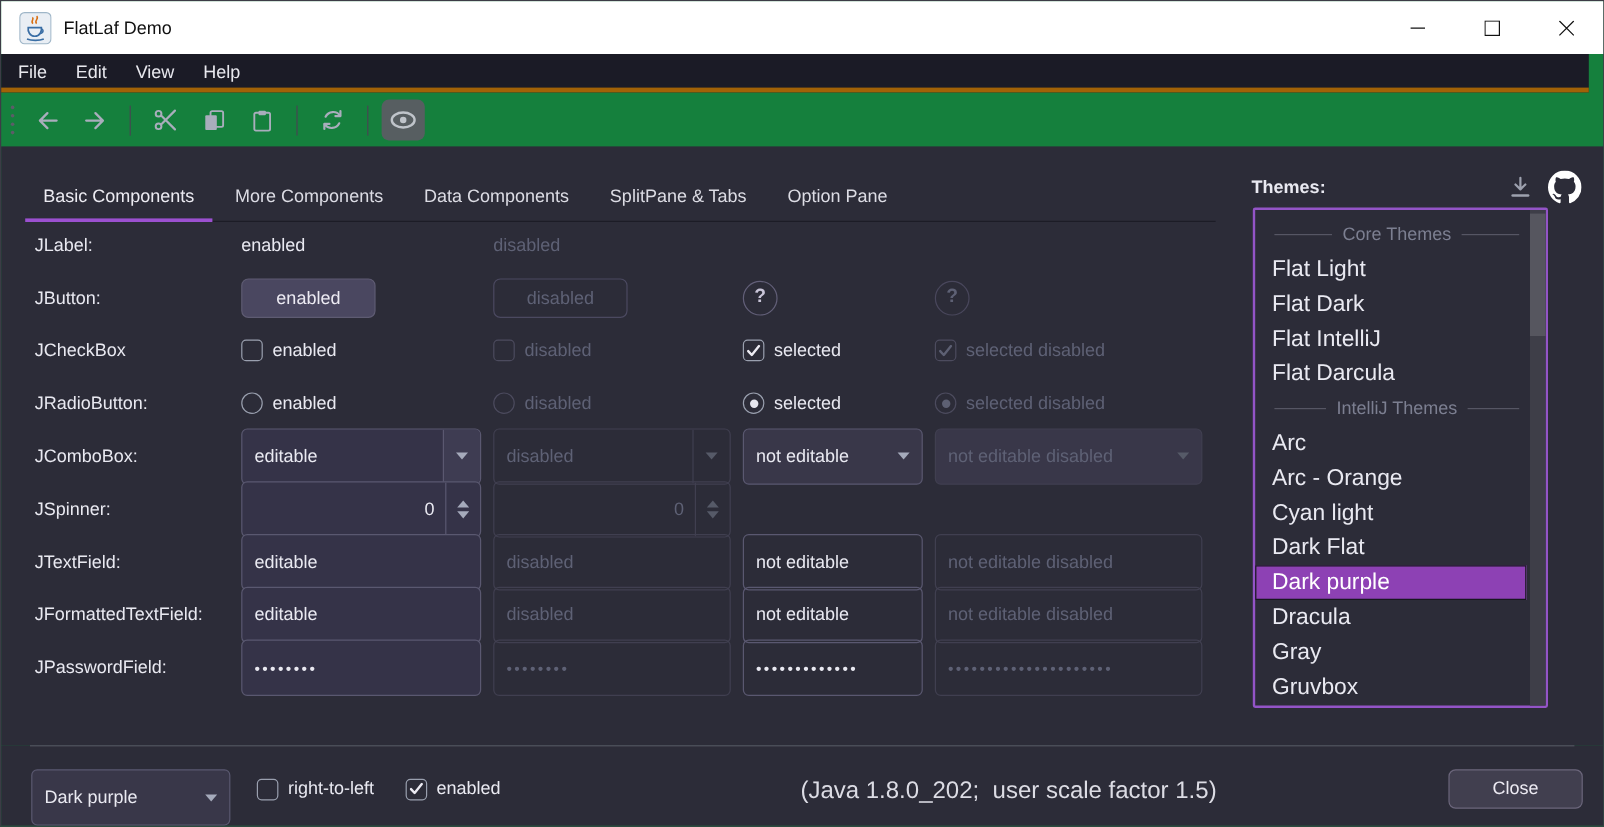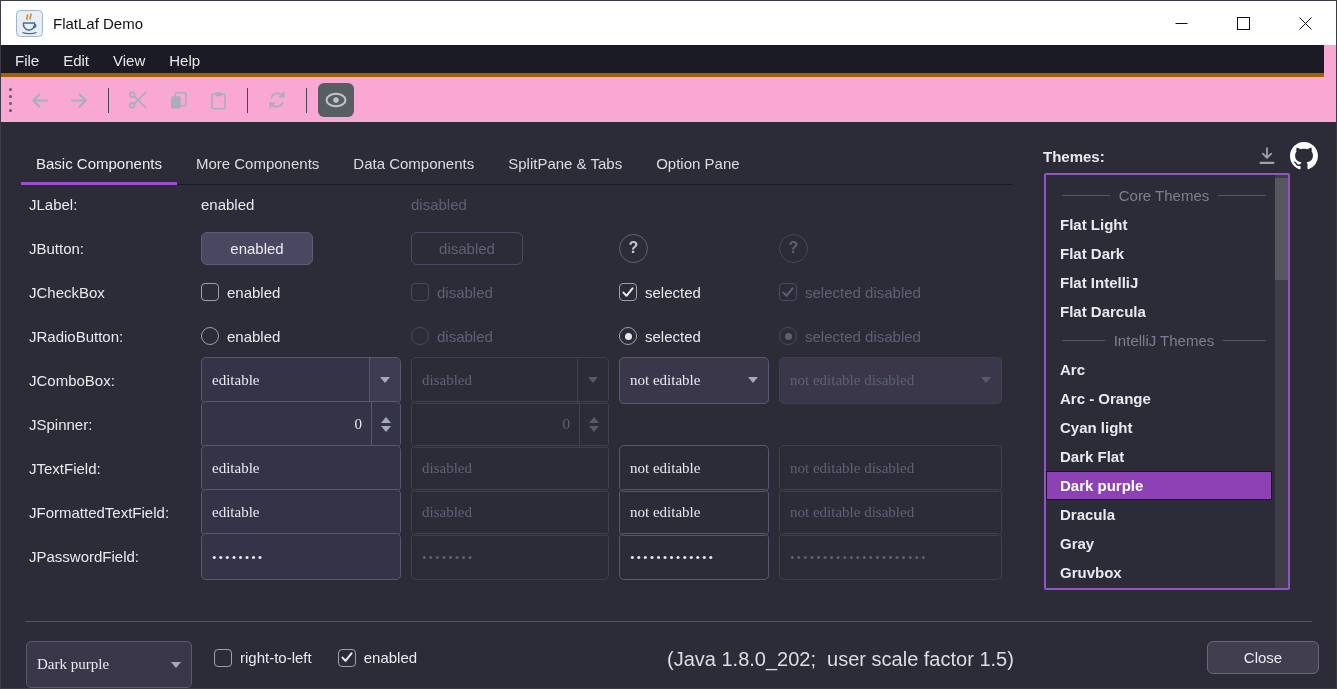--- a/index.html
+++ b/index.html
@@ -1,18 +1,18 @@
 <!DOCTYPE html>
 <html><head>
 <meta charset="utf-8">
 <style>
   * { box-sizing: border-box; margin: 0; padding: 0; }
   html,body { width:1337px; height:689px; overflow:hidden; background:#2c2c38;
               font-family:"Liberation Sans", sans-serif; }
-  .app { position:relative; width:1337px; height:689px; background:#f9a8d4;
+  .app { position:relative; width:1337px; height:689px; background:#15803d;
          box-shadow: inset 0 0 0 1px #3c3c46; padding-left: 18px; }
 
   
   .titlebar { position:absolute; left:1px; top:1px; right:1px; height:44px;
               background:#ffffff; display:flex; align-items:center; }
   .java-ic { margin-left:15px; width:27px; height:27px; display:flex; }
   .wtitle { margin-left:10px; font-size:15px; color:#111; }
   .winbtns { position:absolute; right:0; top:0; height:44px; display:flex; }
   .winbtn { width:62px; height:44px; display:flex; align-items:center; justify-content:center; color:#111; }
 
@@ -66,21 +66,21 @@
             margin-right:8px; flex:none; display:flex; align-items:center; justify-content:center;
             color:#eceaf2; }
   .boxctl.radio { border-radius:50%; }
   .boxctl.radio.checked::after { content:""; width:7px; height:7px; border-radius:50%; background:#e6e6ee; }
   .boxctl.disabled { border-color:#4c4b5e; color:#5d6073; }
   .boxctl.radio.disabled.checked::after { background:#5d6073; }
   .ctl-label { font-size:15px; color:#e9e9f1; }
   .ctl-label.dim { color:#5e6175; }
 
   .field { width:100%; height:47px; border:1px solid #5a5870; border-radius:5px;
-           background:#353348; display:flex; align-items:center; overflow:hidden;font-family:Liberation Serif, serif; }
+           background:#353348; display:flex; align-items:center; overflow:hidden; }
   .field.nobg { background:transparent; }
   .field.disabled { background:transparent; border-color:#403f50; }
   .ftext { font-size:15px; color:#e9e9f1; padding-left:10px; flex:1; white-space:nowrap; }
   .disabled .ftext { color:#5e6175; }
   .pwd .ftext { font-size:13px; letter-spacing:2px; padding-top:3px; }
 
   .combo-zone { width:31px; height:100%; flex:none; display:flex; align-items:center; justify-content:center; }
   .combo.editable .combo-zone { border-left:1px solid #5a5870; background:#3e3c52; }
   .combo.editable.disabled .combo-zone { border-left-color:#403f50; background:transparent; }
   .arr-dn { width:0; height:0; border-left:5px solid transparent; border-right:5px solid transparent;
@@ -99,22 +99,22 @@
   
   .themes-label { position:absolute; left:1042px; top:26px; font-size:15px; color:#e9e9f1;font-weight:bold; }
   .icobtn { position:absolute; display:flex; align-items:center; justify-content:center; }
   .dl-btn { left:1252px; top:20px; width:28px; height:28px; color:#9da1ae; }
   .gh-btn { left:1288px; top:19px; width:30px; height:30px; color:#ffffff; }
   .theme-list { position:absolute; left:1043px; top:51px; width:246px; height:417px;
                 border:2px solid #9354c7; border-radius:2px; background:#2c2c38; padding-top:6px; }
   .list-sep { height:29px; display:flex; align-items:center; gap:9px;
               color:#7c7f91; font-size:15px; margin:0 22px 0 16px; }
   .list-sep .ln { flex:1; height:1px; background:#565664; }
-  .list-item { height:29px; line-height:29px; font-size:15px; color:#e9e9f1;
-               padding-left:14px; margin-right:16px;font-weight:bold; }
+  .list-item { height:29px; line-height:29px; font-size:19px; color:#e9e9f1;
+               padding-left:14px; margin-right:16px; }
   .list-item.selected { background:#8d41b4; color:#ffffff;
                         box-shadow: inset 0 0 0 1px #17171f; }
   .vscroll { position:absolute; top:0; right:0; width:13px; height:100%; background:#3e3e48; }
   .vthumb { position:absolute; top:3px; left:0; width:13px; height:102px; background:#56565f; }
 
   
   .bottombar { position:absolute; left:1px; right:1px; bottom:1px; height:67px; background:#2c2c38; }
   .bottombar::before { content:""; position:absolute; left:24px; right:24px; top:0; height:1px; background:#53535f; }
   .bb-combo { position:absolute; left:25px; top:20px; width:166px; }
   .bb-checks { position:absolute; left:213px; top:20px; height:33px; display:flex; align-items:center; gap:26px; }

